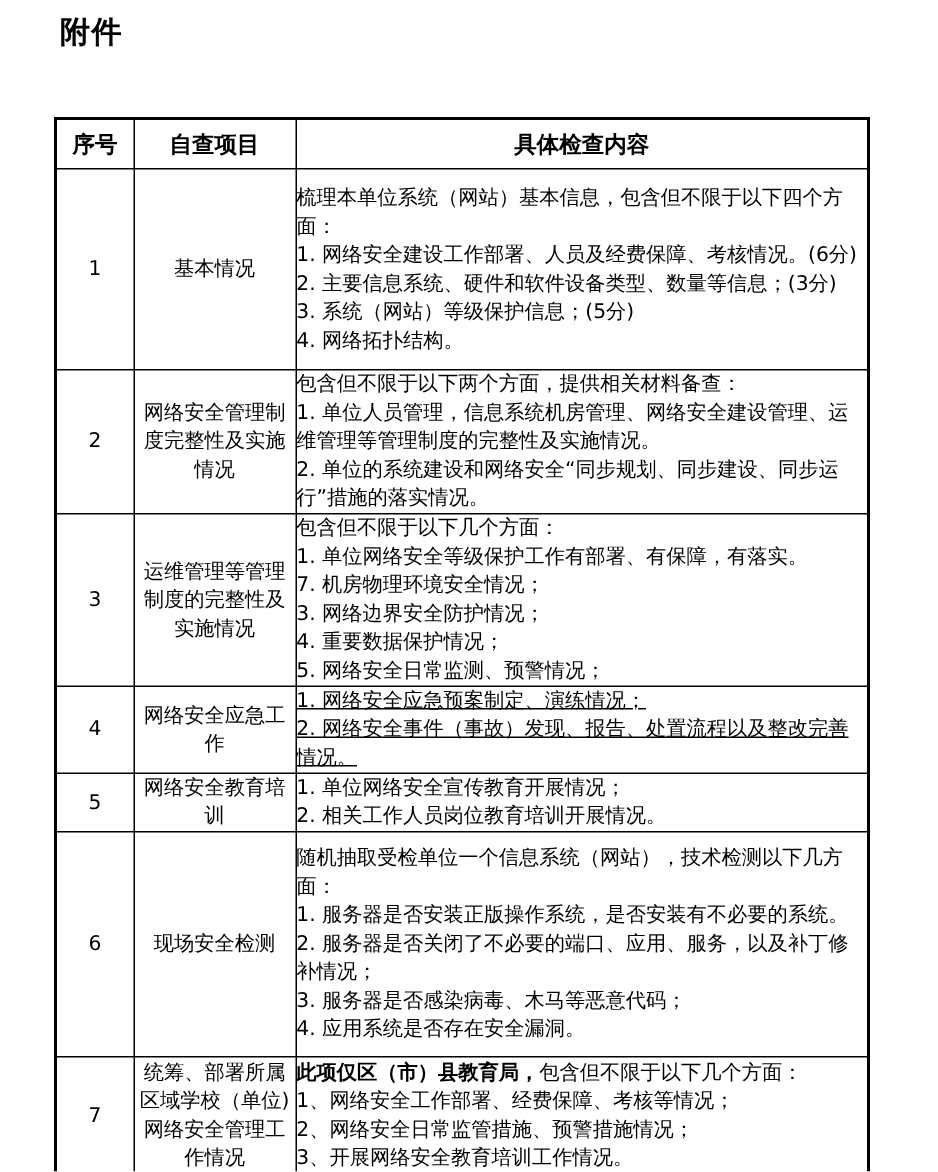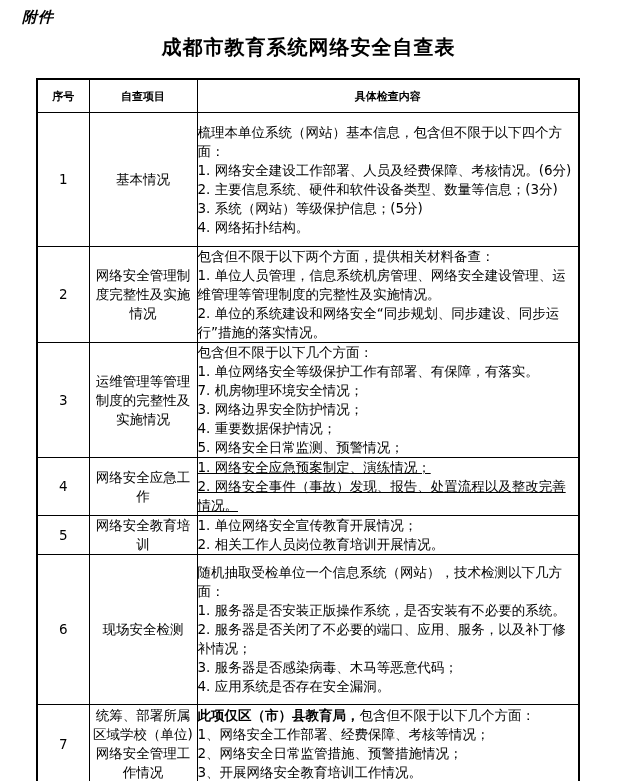--- a/index.html
+++ b/index.html
@@ -13,25 +13,24 @@
   .page {
     width: 625px;
     height: 781px;
     background: #ffffff;
     overflow: hidden;
     position: relative;
   }
   .attachment {
     position: absolute;
     top: 8px;
-    left: 22px;
-    font-size: 15px;
+    left: 40px;
+    font-size: 20px;
     font-weight: bold;
     letter-spacing: 1px;
-    font-style: italic;
   }
   .doc-title {
     position: absolute;
     top: 34px;
     left: 0;
     width: 617px;
     text-align: center;
     font-size: 20px;
     font-weight: bold;
     letter-spacing: 1px;
@@ -53,21 +52,21 @@
     font-weight: normal;
     padding: 0;
   }
   col.c-no   { width: 52px; }
   col.c-item { width: 108px; }
   col.c-desc { width: 382px; }
   tr.head-row th {
     height: 32px;
     font-weight: bold;
     text-align: center;
-    font-size: 11px;
+    font-size: 15px;
   }
   td.no-cell {
     text-align: center;
     font-size: 13.5px;
   }
   td.item-cell {
     text-align: center;
     padding: 2px 7px;
   }
   td.desc-cell {
@@ -78,21 +77,20 @@
   .line { margin: 0; }
   .b { font-weight: bold; }
 </style>
 </head>
 <body>
 
 <div class="page">
 
   <div class="attachment">附件</div>
 
-  <div class="doc-title">成都市教育系统网络安全自查表</div>
 
   <table class="selfcheck">
     <colgroup>
       <col class="c-no">
       <col class="c-item">
       <col class="c-desc">
     </colgroup>
     <thead>
       <tr class="head-row">
         <th>序号</th>

